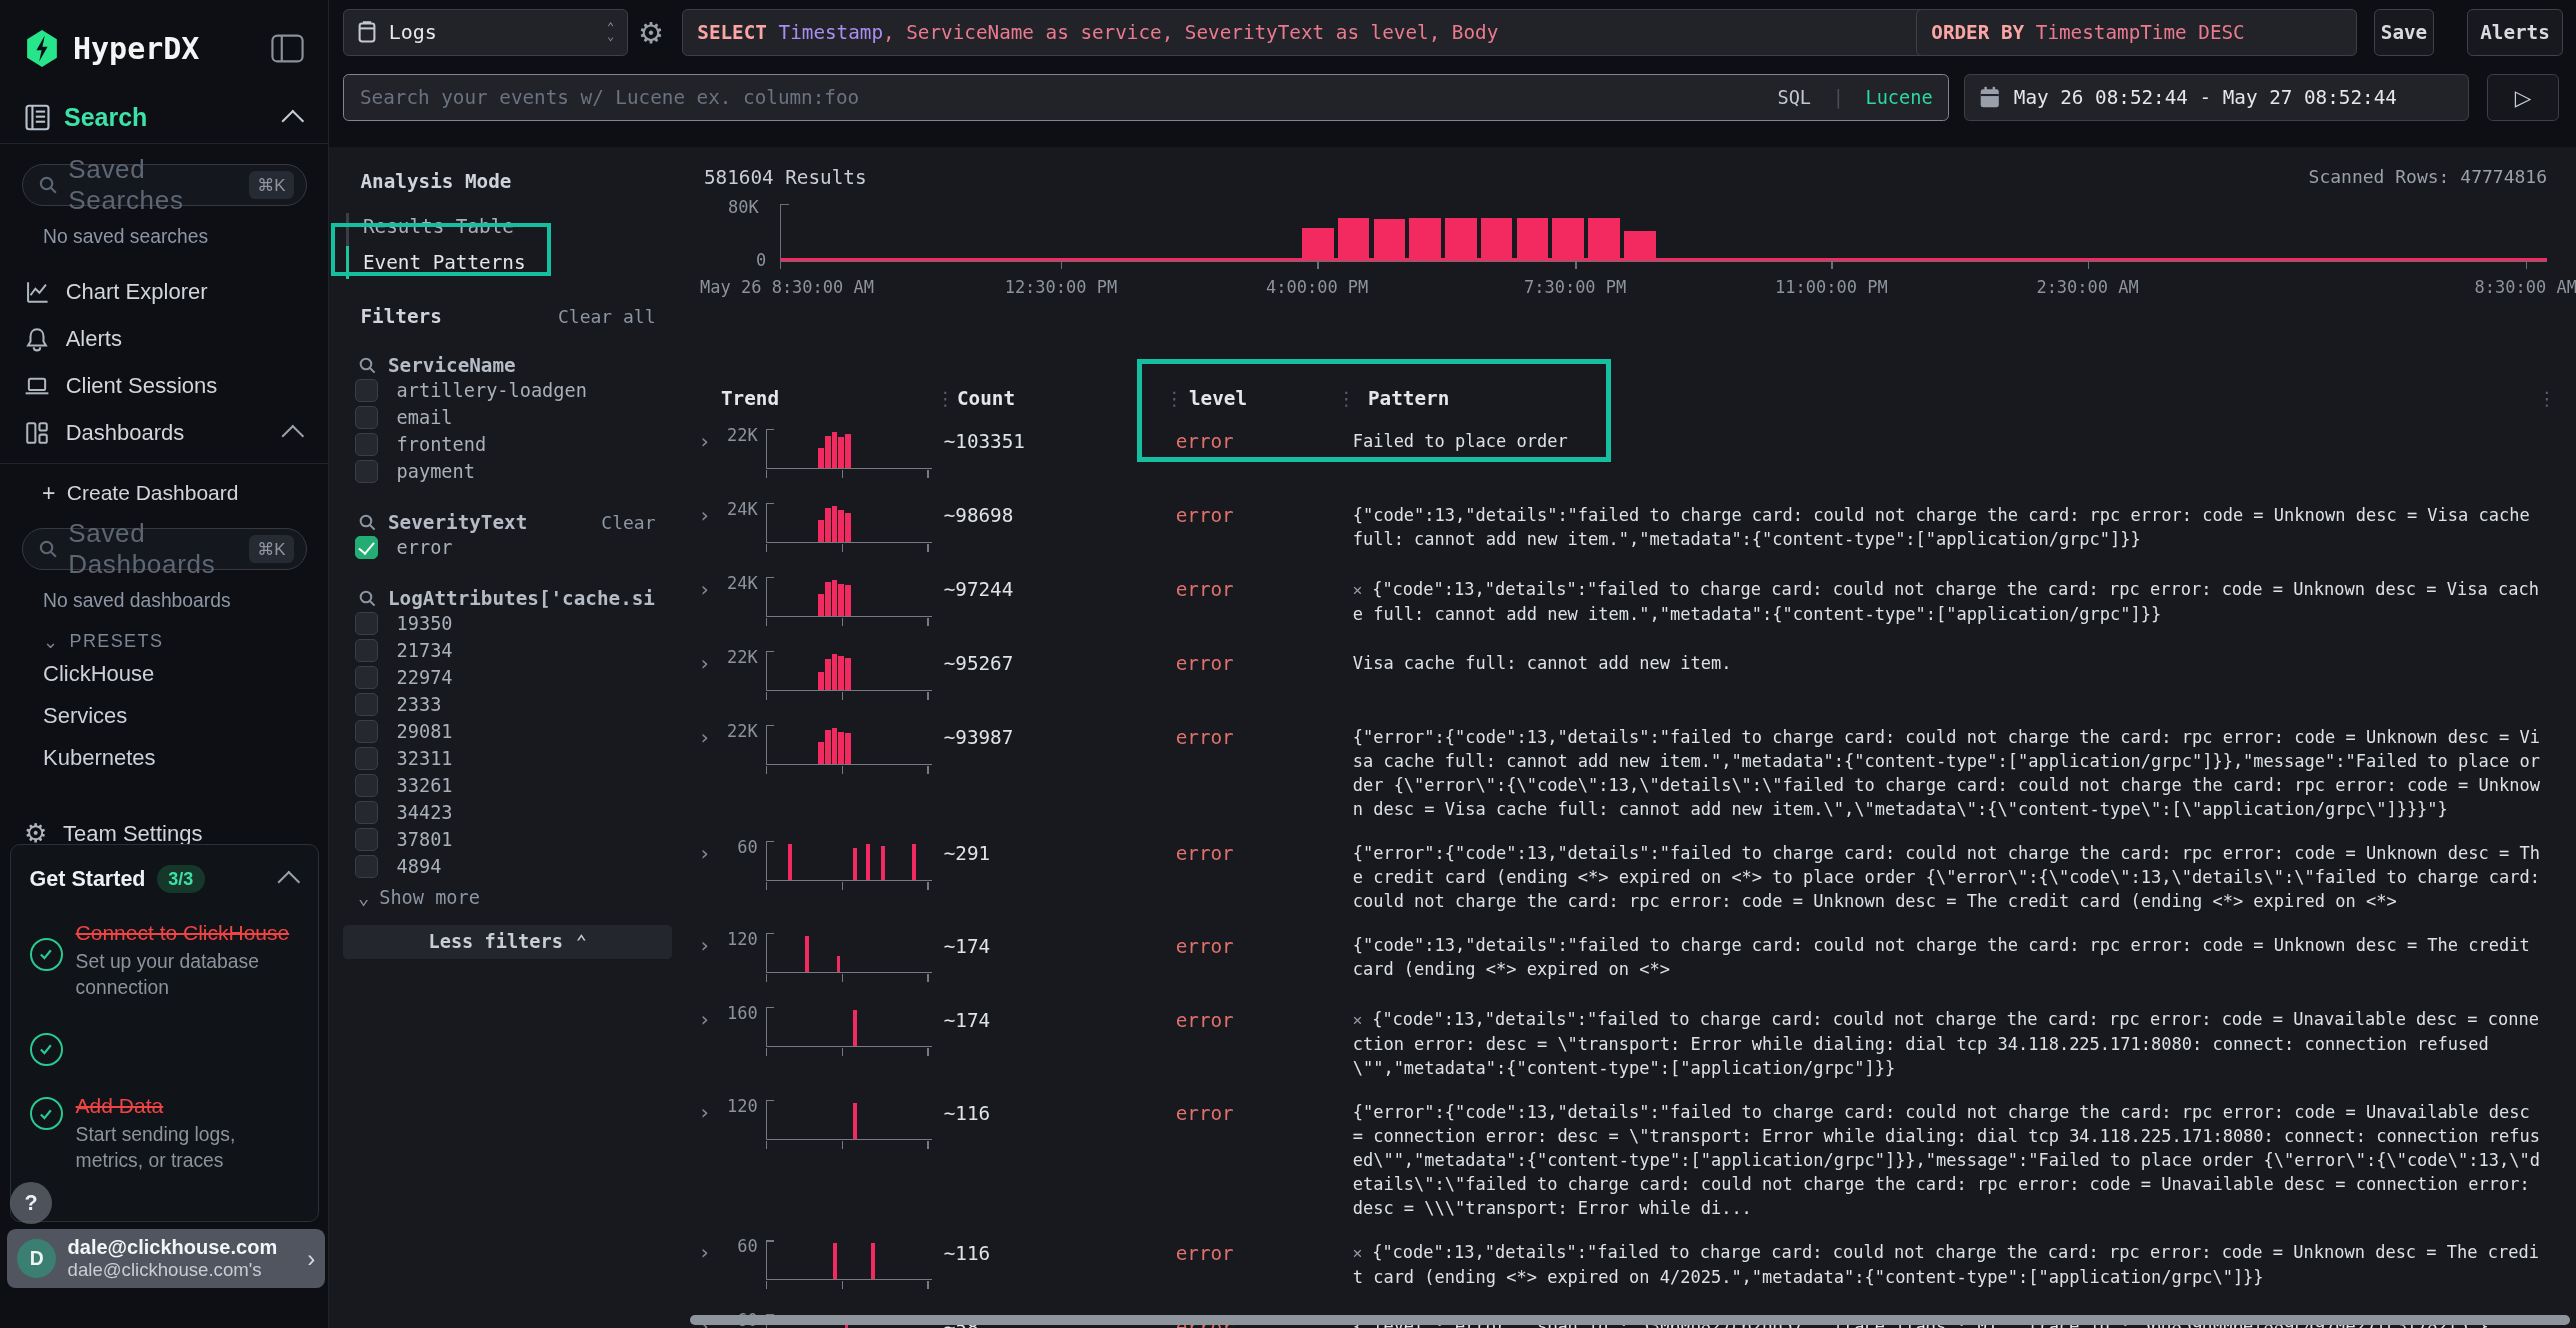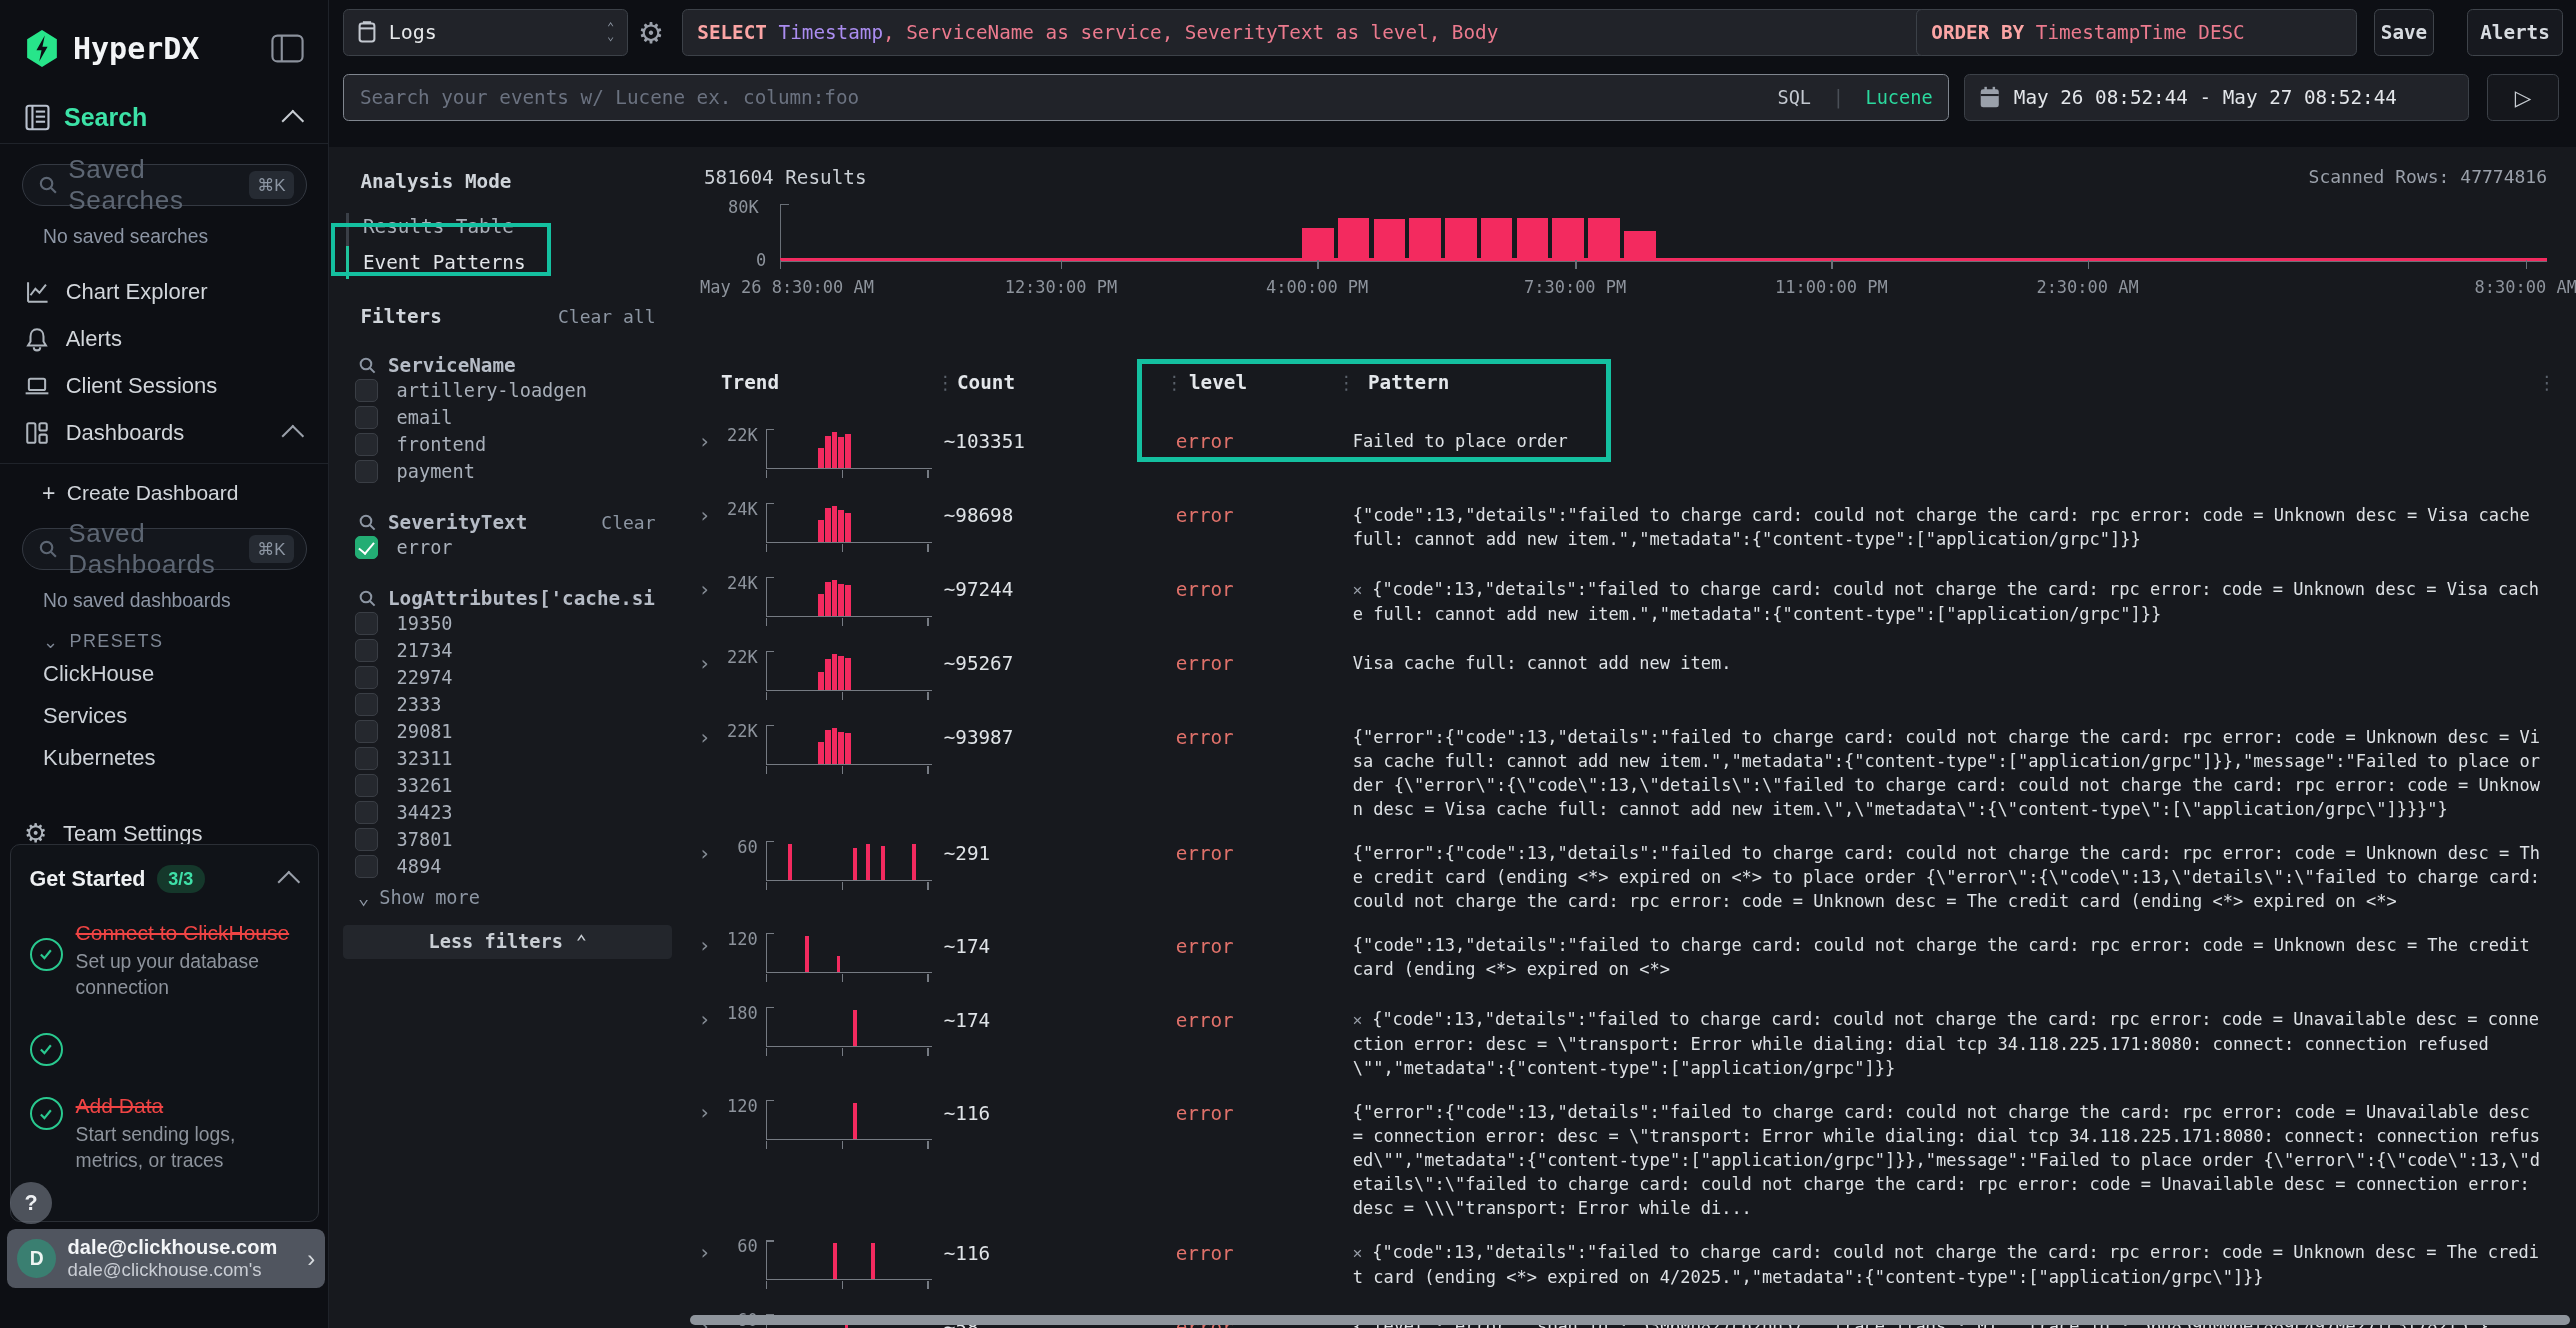--- a/index.html
+++ b/index.html
@@ -113,21 +113,21 @@
   .chart .yax { position:absolute; left:0; top:0; bottom:0; width:1.4px; background:#6a7078; }
   .chart .yax-tick { position:absolute; left:0; top:0; width:8.6px; height:1.4px; background:#6a7078; }
   .ylab-top { position:absolute; left:-52px; top:-7.2px; color:#8d939c; font-size:17px; }
   .ylab-bot { position:absolute; left:-24px; bottom:-8.6px; color:#8d939c; font-size:17px; }
   .baseline { position:absolute; left:0; right:0; bottom:-1.4px; height:1.4px; background:#6a7078; }
   .pinkline { position:absolute; left:0; right:0; bottom:0; height:2.9px; background:#f32a5f; }
   .hbar { position:absolute; bottom:0; width:31.5px; background:#f32a5f; }
   .xtick { position:absolute; top:56px; width:1.4px; height:8.6px; background:#6a7078; }
   .xlab { position:absolute; top:73px; color:#8d939c; font-size:17px; white-space:nowrap; }
 
-  .table-head { position:absolute; left:0; top:220px; right:5.7px; height:31.5px; display:flex; align-items:center;
+  .table-head { position:absolute; left:0; top:236px; right:5.7px; height:31.5px; display:flex; align-items:center;
     color:#e3e6ea; font-size:19.3px; font-weight:bold; }
   .th-dots { color:#5a616b; font-weight:normal; font-size:18.6px; }
   .pos { position:absolute; }
   .rows { position:absolute; left:0; top:269px; right:0; }
   .row { display:grid; grid-template-columns:29px 222px 232px 177px auto; padding:7.2px 29px 7.2px 5.7px; min-height:74px; cursor:pointer; }
   .row-chev { color:#848b94; font-size:20px; padding-left:5.7px; padding-top:5.7px; }
   .spark { display:flex; gap:8.6px; }
   .spark-label { width:36px; text-align:right; color:#8d939c; font-size:17px; padding-top:1.4px; flex:none; }
   .spark-chart { position:relative; width:166px; height:40px; border-left:1.4px solid #767b83; border-bottom:1.4px solid #767b83; margin-top:5.7px; flex:none; }
   .spark-chart .tt { position:absolute; left:0; top:0; width:7.2px; height:1.4px; background:#767b83; }
@@ -714,21 +714,21 @@
           </span>
     </span>
     <span class="cell-count">~174</span>
     <span class="cell-level">error</span>
     <span class="cell-pattern"><span>{"code":13,"details":"failed to charge card: could not charge the card: rpc error: code = Unknown desc = The credit card (ending &lt;*&gt; expired on &lt;*&gt;</span></span>
   </div>
 
   <div class="row">
     <span class="row-chev">›</span>
     <span class="spark">
-      <span class="spark-label">180</span>
+      <span class="spark-label">160</span>
       <span class="spark-chart">
         <i class="tt"></i>
         <i class="stick" style="left:-1.4px"></i>
             <i class="stick" style="left:45%"></i>
             <i class="stick" style="left:97%"></i>
       <i class="sbar" style="left: 52%; width: 3.6px; height: 36px;"></i>
           </span>
     </span>
     <span class="cell-count">~174</span>
     <span class="cell-level">error</span>

